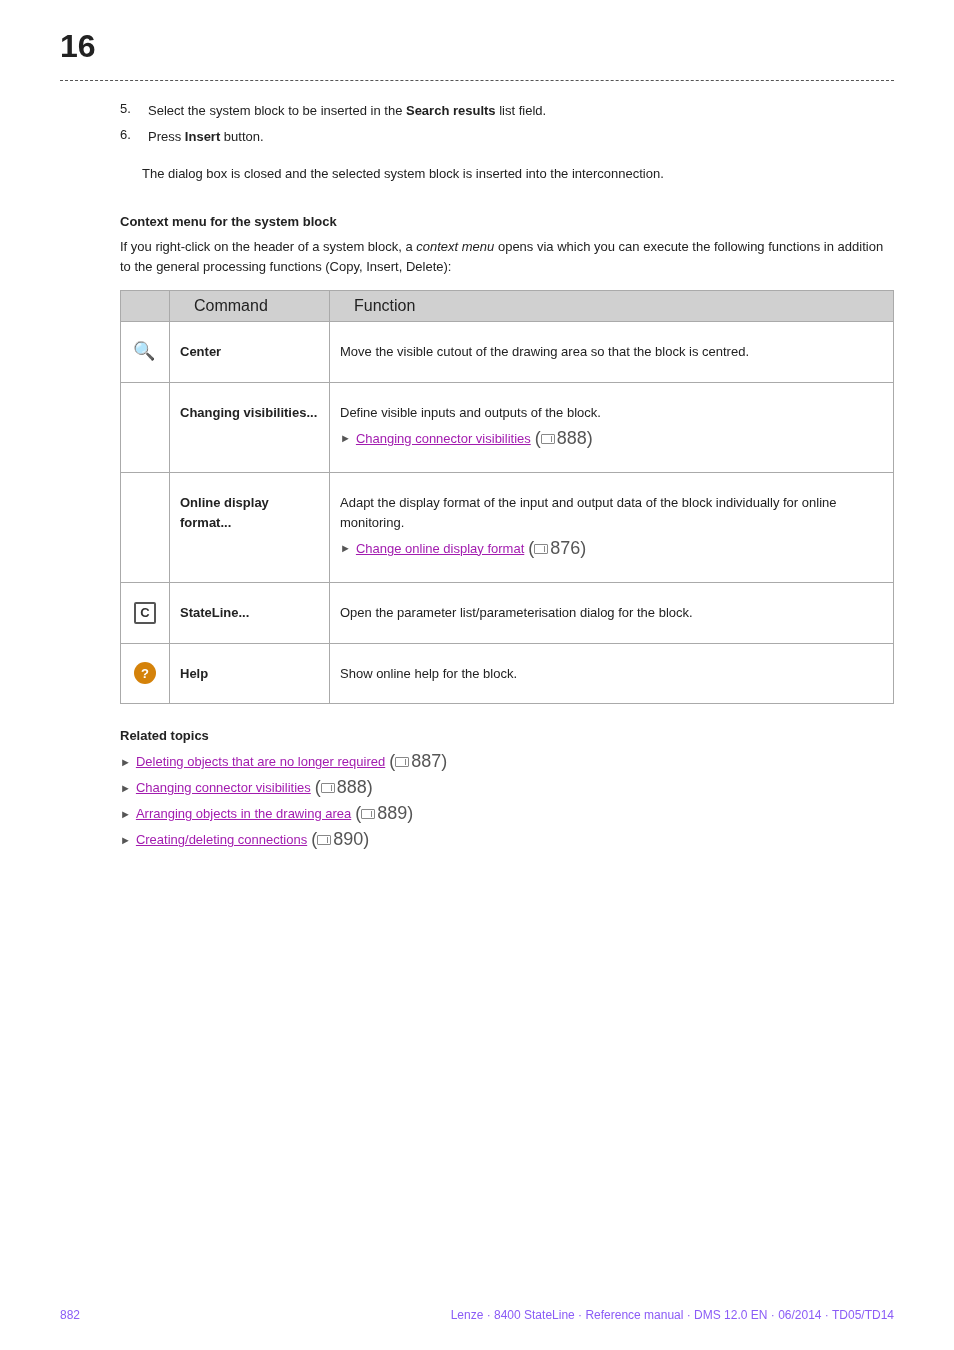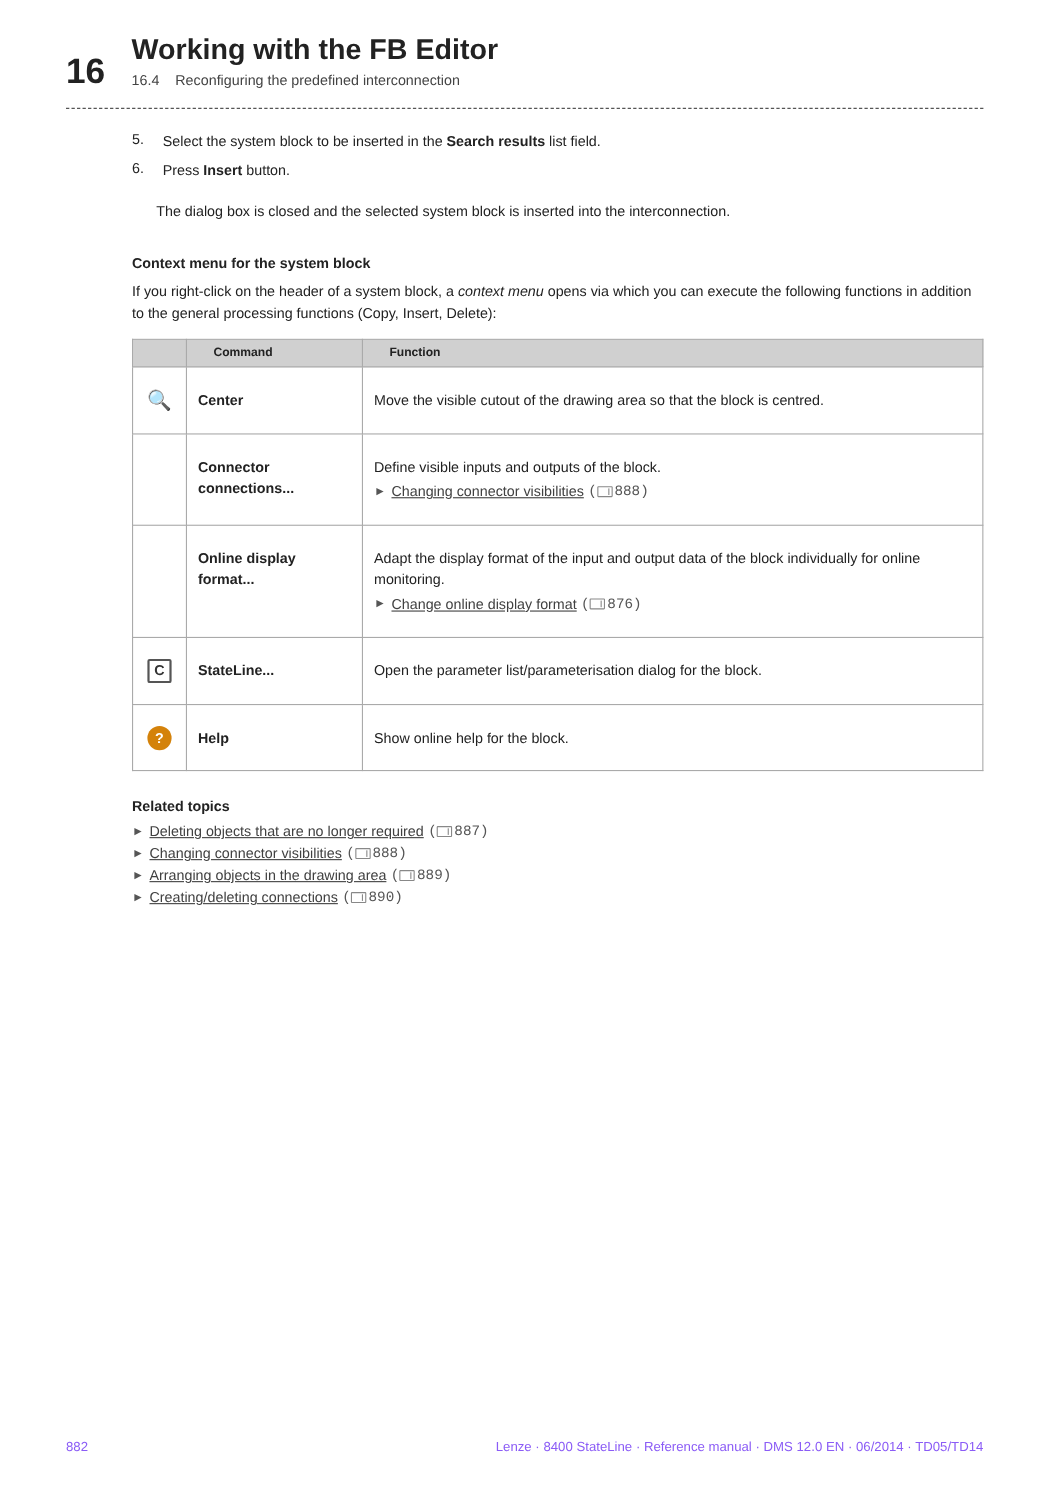--- a/index.html
+++ b/index.html
@@ -94,41 +94,41 @@
     .cmd-table {
       width: 100%;
       border-collapse: collapse;
       font-size: 13px;
       margin-bottom: 24px;
     }
     .cmd-table th {
       background: #d0d0d0;
       text-align: left;
       padding: 6px 24px;
-      font-weight: bold;
+      font-weight: normal;
       border: 1px solid #aaa;
-      font-size: 11px;
+      font-size: 16px;
     }
     .cmd-table td {
       border: 1px solid #aaa;
       padding: 20px 10px;
       vertical-align: top;
       line-height: 1.5;
     }
     .cmd-table .icon-cell {
       width: 36px;
       text-align: center;
       vertical-align: middle;
       padding: 6px 4px;
     }
     .cmd-table .cmd-name-cell {
       width: 160px;
     }
     .link {
-      color: #404040;
+      color: #a21caf;
       text-decoration: underline;
       cursor: pointer;
     }
     .page-icon-search {
       display: inline-flex;
       align-items: center;
       justify-content: center;
       font-size: 18px;
       color: #555;
     }
@@ -172,24 +172,23 @@
       font-size: 13px;
       display: flex;
       align-items: center;
     }
     .arrow {
       color: #555;
       margin-right: 5px;
       font-size: 11px;
     }
     .page-ref {
-      font-size: 13px;
+      font-size: 18px;
       color: #555;
       margin-left: 4px;
-      font-family: Liberation Mono, monospace;
     }
     .page-icon-inline {
       display: inline-block;
       width: 14px;
       height: 10px;
       border: 1px solid #888;
       border-radius: 1px;
       margin-right: 2px;
       vertical-align: middle;
       position: relative;
@@ -223,28 +222,20 @@
       align-items: center;
     }
   </style>
 </head>
 <body>
 
 <div class="page">
 
   <div class="header-section">
     <div class="chapter-number">16</div>
-    <div class="header-text-block">
-      <div class="chapter-title">Working with the FB Editor</div>
-      <div class="section-ref">
-        <span>16.4</span>
-        &nbsp;&nbsp;
-        <span>Reconfiguring the predefined interconnection</span>
-      </div>
-    </div>
   </div>
 
   <hr class="divider">
 
   <div class="content">
 
     <ol class="step-list">
       <li>
         <span class="step-num">5.</span>
         <span class="step-text">
@@ -282,21 +273,21 @@
         <tr>
           <td class="icon-cell">
             <span class="page-icon-search">🔍</span>
           </td>
           <td class="cmd-name-cell"><strong>Center</strong></td>
           <td>Move the visible cutout of the drawing area so that the block is centred.</td>
         </tr>
 
         <tr>
           <td class="icon-cell"></td>
-          <td class="cmd-name-cell"><strong>Connector connections...</strong></td>
+          <td class="cmd-name-cell"><strong>Changing visibilities...</strong></td>
           <td>
             Define visible inputs and outputs of the block.<br>
             <div class="sublink-row">
               <span class="arrow">►</span>
               <span class="link">Changing connector visibilities</span>
               <span class="page-ref">
                 (<span class="page-icon-inline"></span>888)
               </span>
             </div>
           </td>

